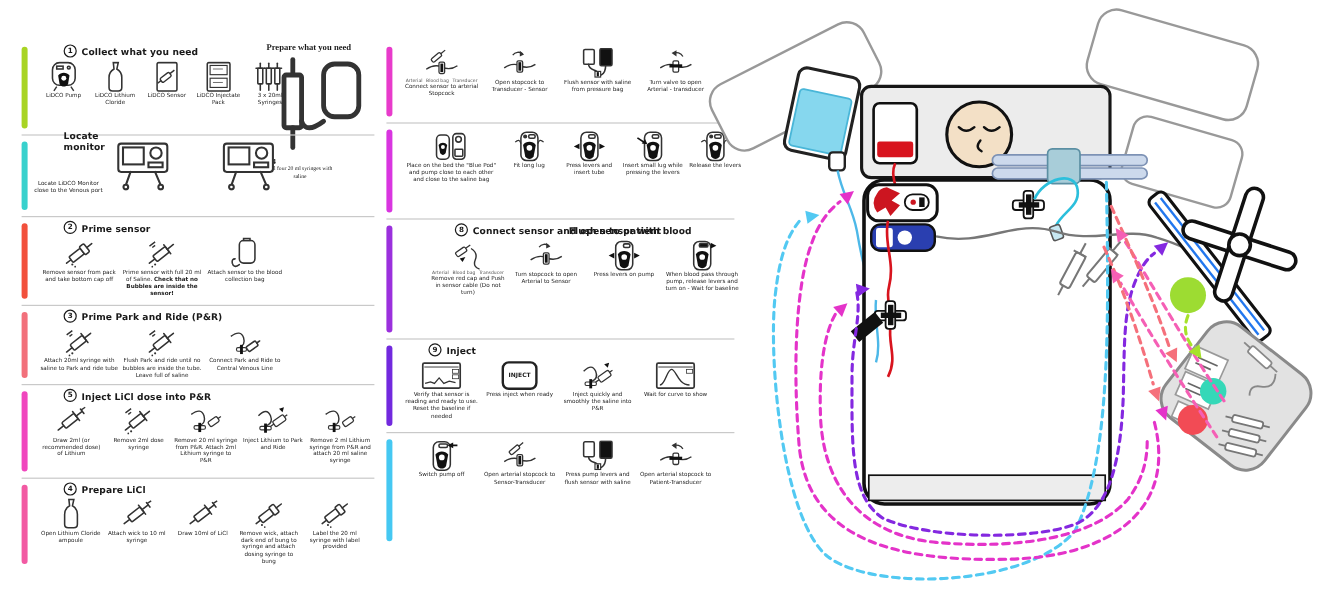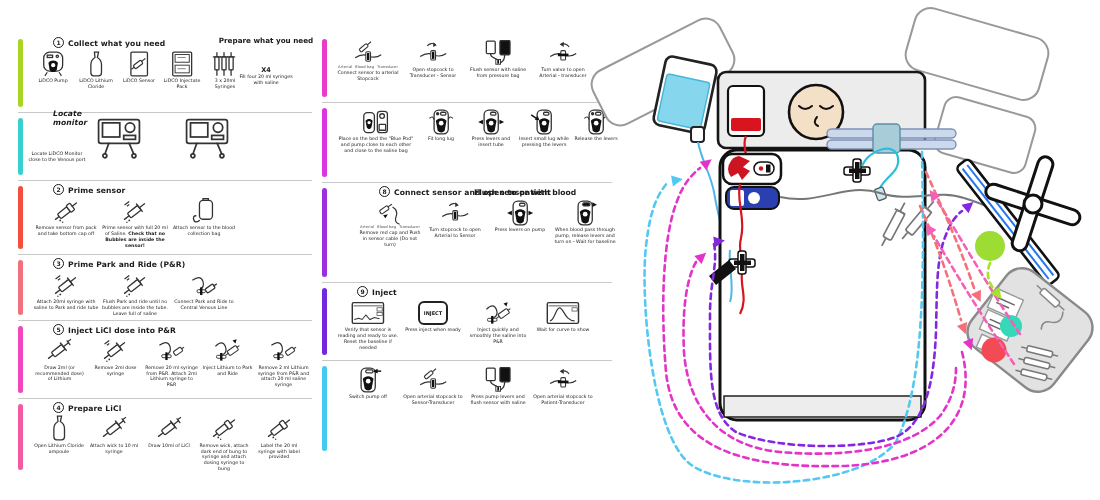--- a/index.html
+++ b/index.html
@@ -18,26 +18,26 @@
   .step-title2{position:absolute;left:152px;top:5px;font-size:7.6px;font-weight:bold;}
   .items{display:flex;align-items:flex-start;gap:3px;margin-top:2px;}
   .item{margin:0;display:flex;flex-direction:column;align-items:center;flex:0 0 auto;}
   .item .icon{display:flex;align-items:center;justify-content:center;height:27px;}
   .item .icon svg{height:26px;max-width:60px;}
   .cap{font-size:4.7px;line-height:1.25;text-align:center;color:#222;margin-top:1px;}
   .cap b{font-weight:bold;}
   .mini-labels{display:flex;gap:3px;font-size:3.8px;color:#555;margin-top:-2px;}
   .inject-pill{width:26px;height:20px;border:2px solid #222;border-radius:6px;display:flex;
                align-items:center;justify-content:center;font-size:5px;font-weight:bold;background:#fff;}
-  .prepare{position:absolute;right:2px;top:2px;width:88px;display:flex;flex-direction:column;align-items:center;}
+  .prepare{position:absolute;right:2px;top:2px;width:88px;display:flex;flex-direction:column;font-family:Liberation Serif, serif;}
   .prepare .p-title{font-size:7.2px;font-weight:bold;white-space:nowrap;margin-bottom:2px;}
   .prepare .p-count{font-size:6.5px;font-weight:bold;}
   .prepare .p-cap{font-size:4.7px;text-align:center;width:56px;line-height:1.25;}
   .locate .step-head{width:56px;}
-  .locate .step-title{line-height:1.1;font-style:italic;}
+  .locate .step-title{line-height:1.1;}
   .locate .note{position:absolute;left:10px;top:38px;width:58px;font-size:4.7px;text-align:center;line-height:1.3;}
   .locate .items{position:absolute;left:70px;top:8px;gap:26px;}
   .locate .item .icon svg{height:44px;max-width:80px;}
   .illustration{position:absolute;left:590px;top:0;width:510px;height:500px;}
 </style>
 </head>
 <body>
 
 <div class="page">
   <div class="col col-left" id="col-left">

